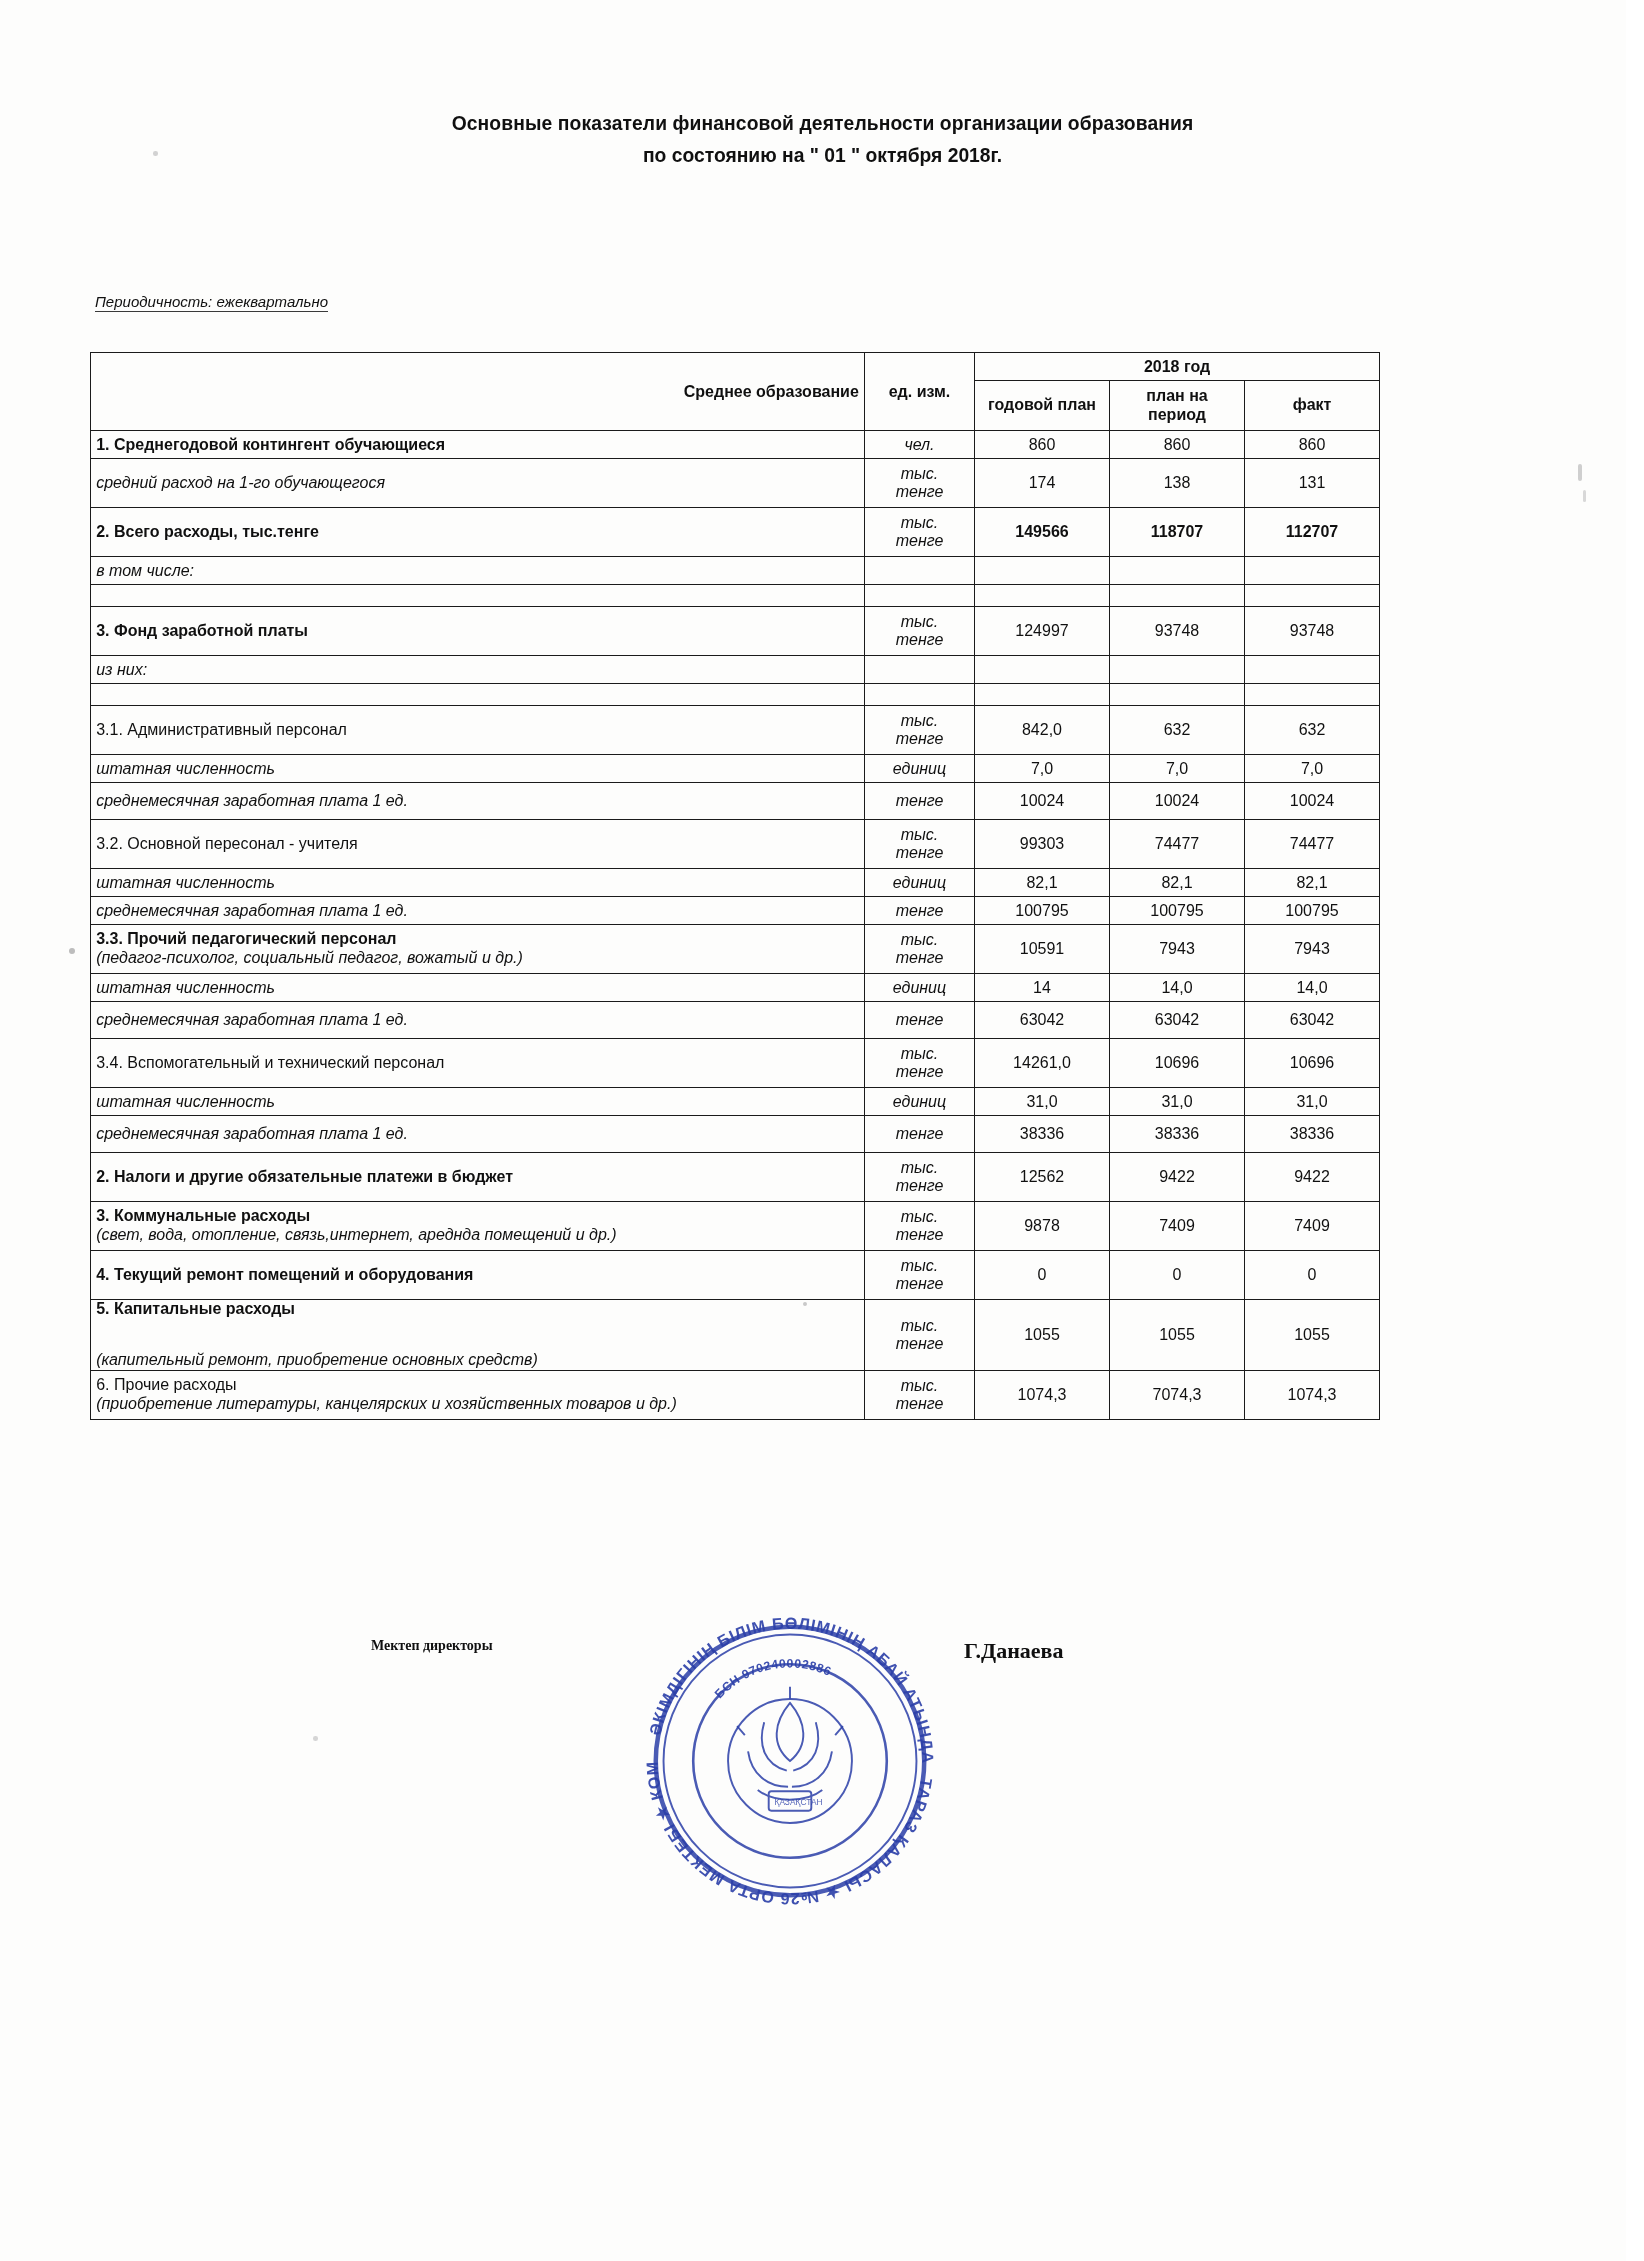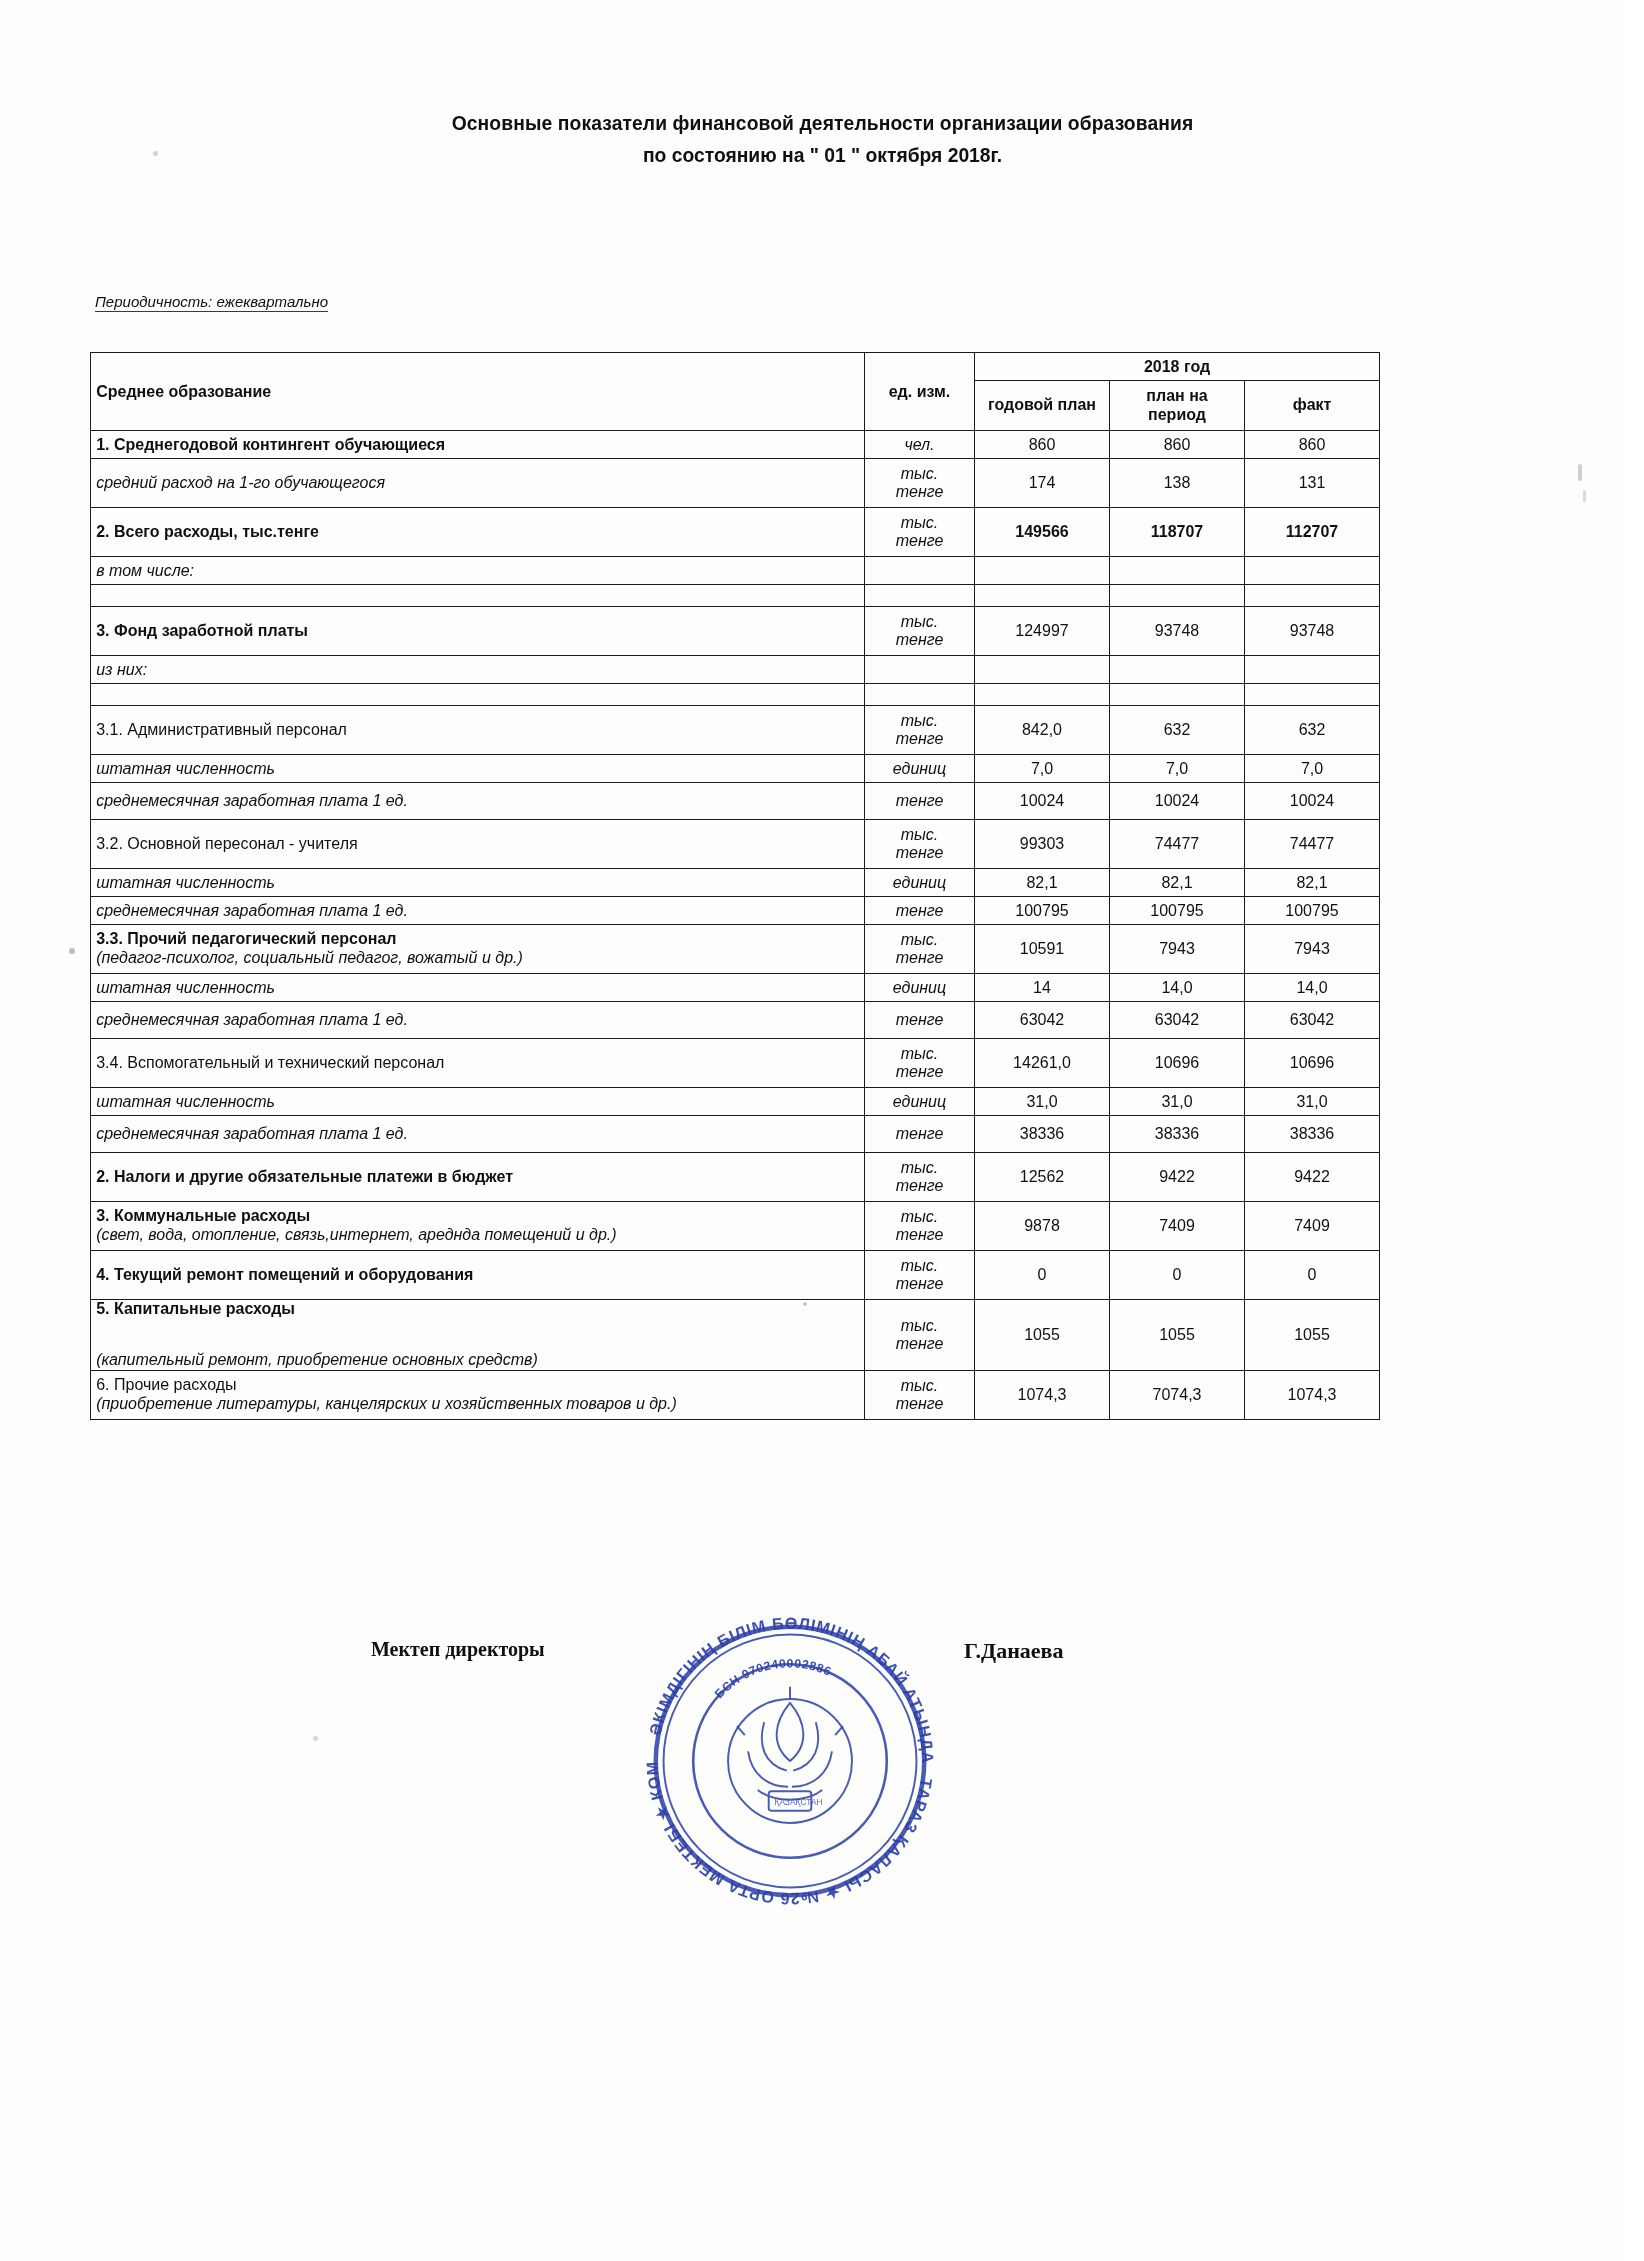--- a/index.html
+++ b/index.html
@@ -86,21 +86,21 @@
     font-size: 16px;
     vertical-align: middle;
   }
   col.c-name  { width: 774px; }
   col.c-unit  { width: 110px; }
   col.c-plan  { width: 135px; }
   col.c-per   { width: 135px; }
   col.c-fact  { width: 135px; }
 
   .hdr-main {
-    text-align: left;
+    text-align: right;
     font-weight: bold;
     font-size: 18px;
     height: 77px;
   }
   .hdr-unit {
     text-align: center;
     font-weight: bold;
     font-size: 17px;
   }
   .hdr-year {
@@ -136,21 +136,21 @@
   .r-mid   { height: 37px; }
   .r-short { height: 28px; }
   .r-blank { height: 22px; }
   .two-line { line-height: 1.18; }
   
   .sig-title {
     position: absolute;
     left: 371px;
     top: 1638px;
     font-family: "Liberation Serif", serif;
-    font-size: 20px;
+    font-size: 14px;
     font-weight: bold;
   }
   .sig-name {
     position: absolute;
     left: 964px;
     top: 1638px;
     font-family: "Liberation Serif", serif;
     font-size: 22px;
     font-weight: bold;
   }

